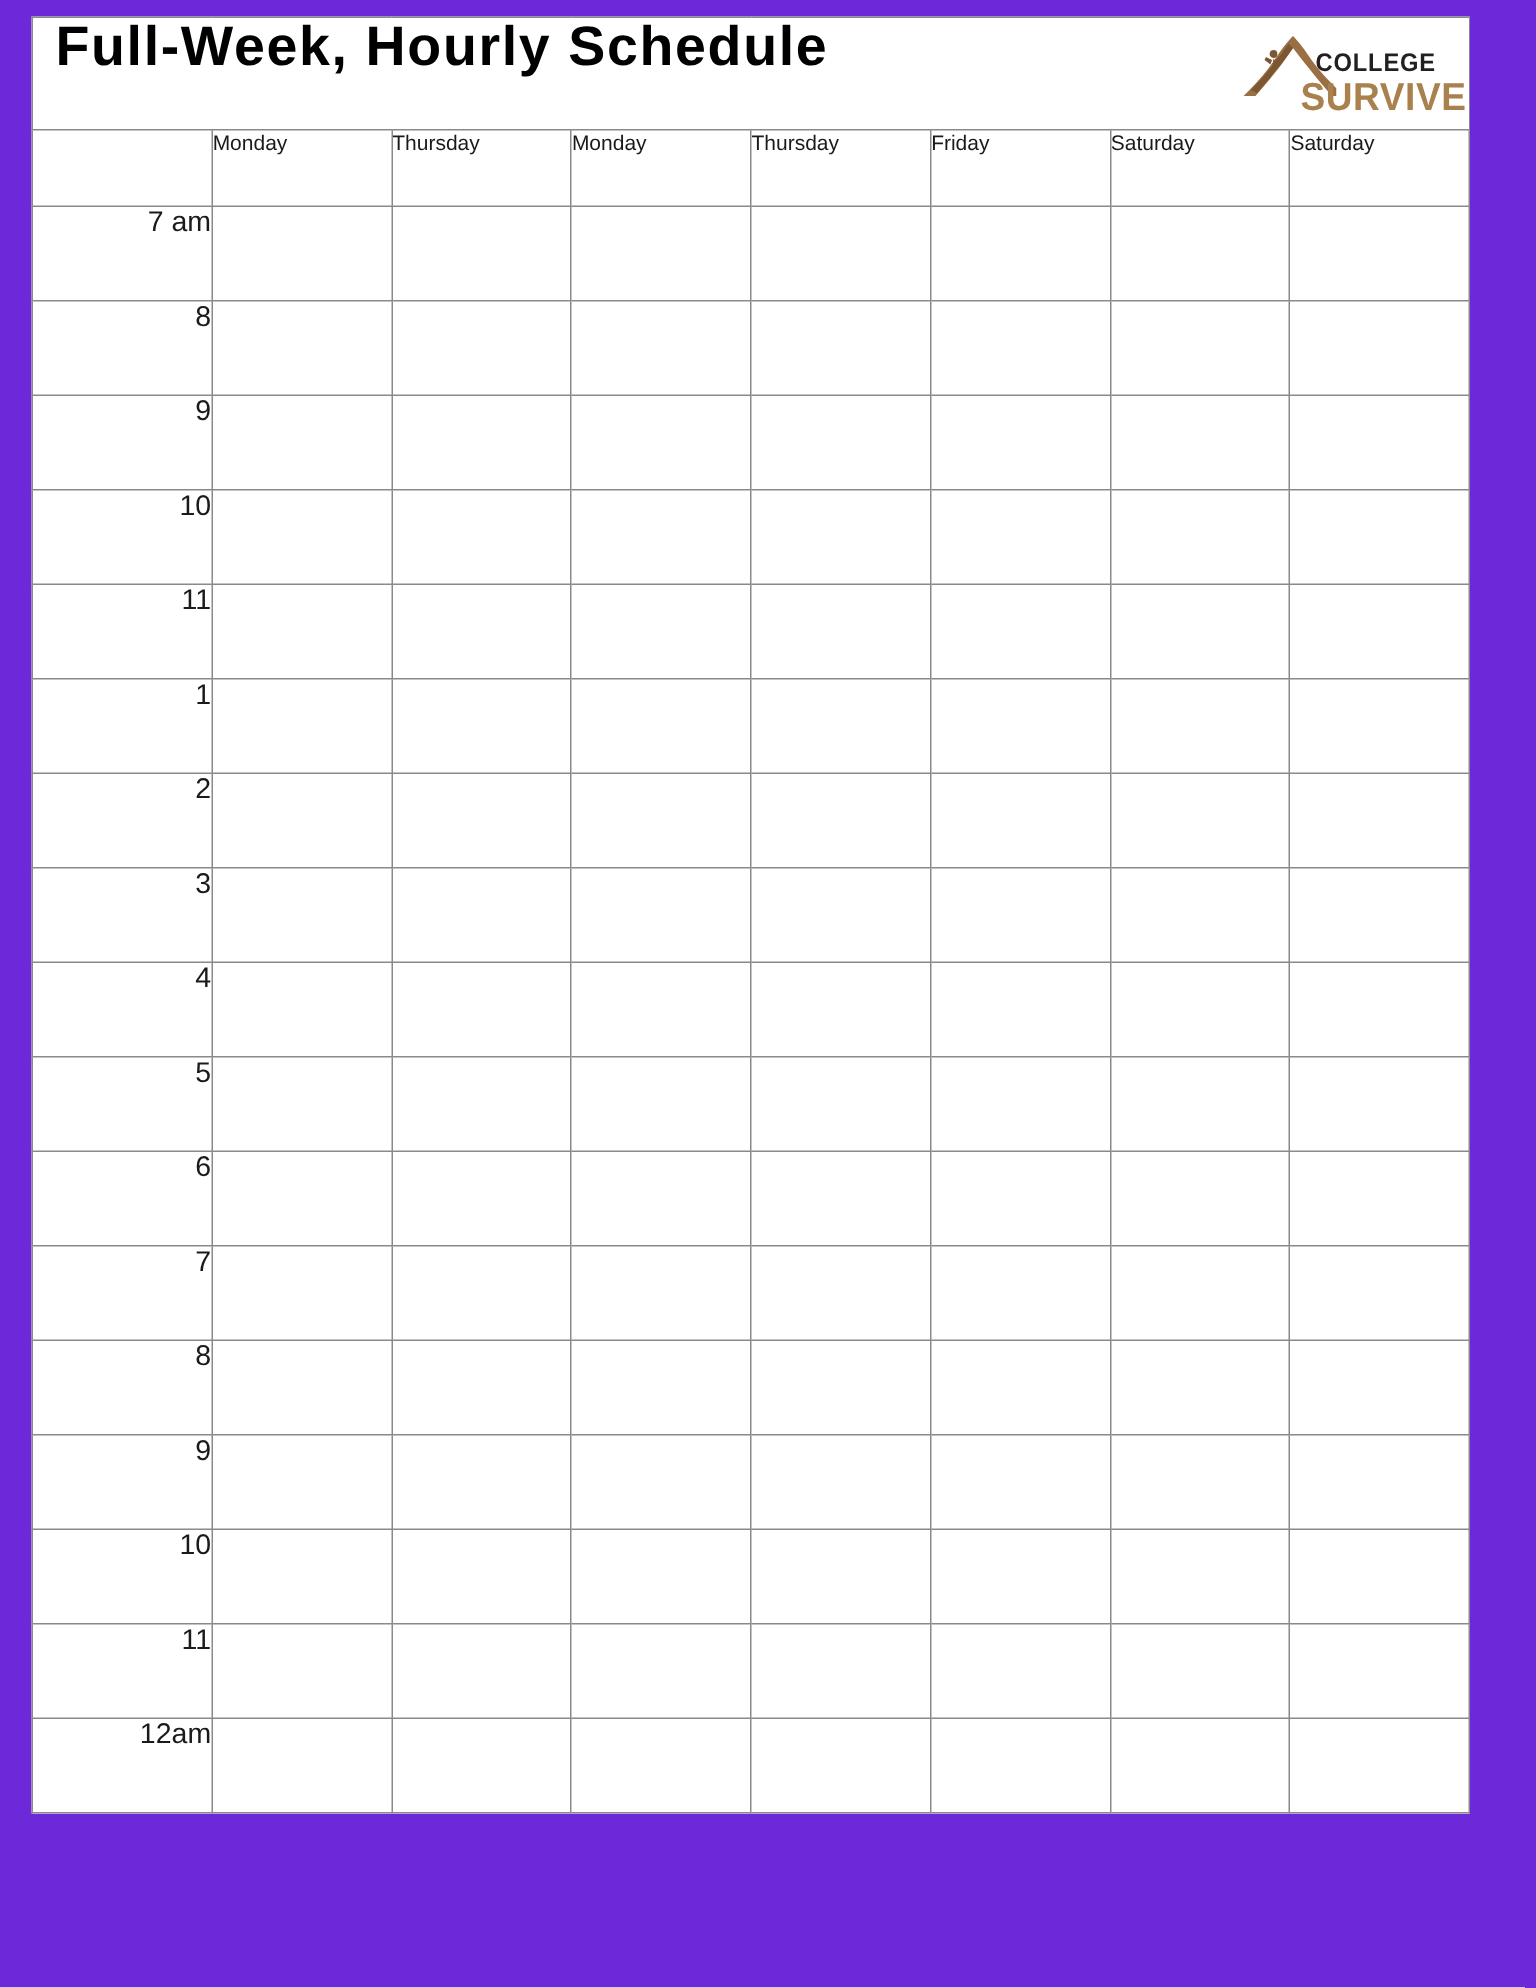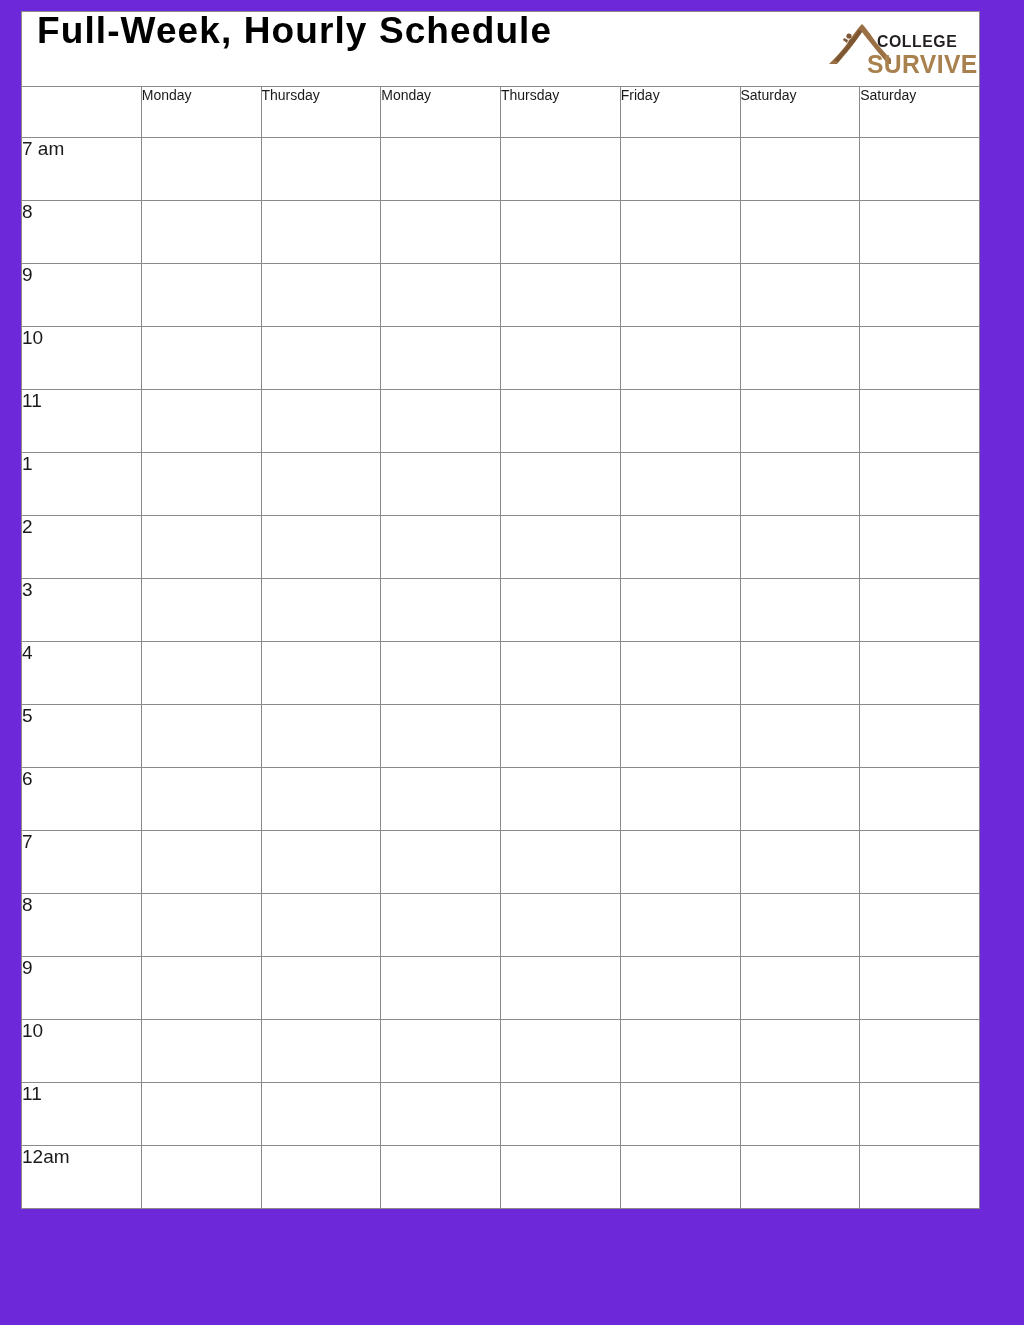--- a/index.html
+++ b/index.html
@@ -113,20 +113,21 @@
   }
   .corner-cell {
     height: 50px;
   }
 
   
   .hour-row td {
     height: 62px;
   }
   .time-cell {
+    text-align: right;
     padding-right: 11px;
     padding-top: 6px;
     font-size: 19px;
     color: #1a1a1a;
     white-space: nowrap;
   }
   .slot-cell {
     background: #ffffff;
   }
 </style>

